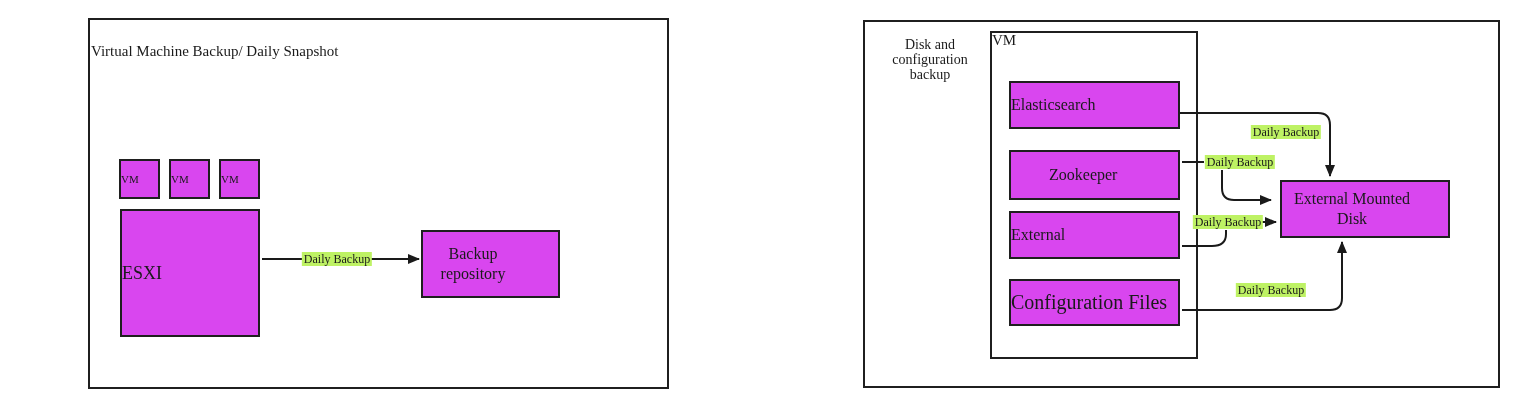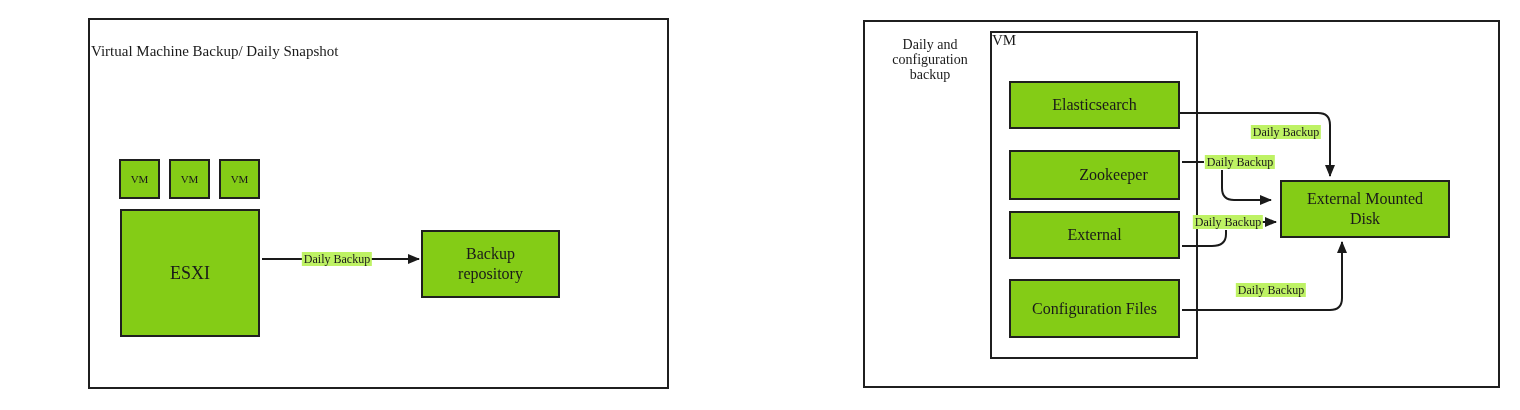--- a/index.html
+++ b/index.html
@@ -2,22 +2,22 @@
 <html><head>
 <meta charset="utf-8">
 <style>
   html,body{margin:0;padding:0;background:#ffffff;}
   .canvas{
     position:relative;width:1520px;height:410px;background:#ffffff;overflow:hidden;
     font-family:Liberation Serif, serif;color:#1a1a1a;
   }
   .panel{position:absolute;border:2px solid #1f1f1f;background:#ffffff;box-sizing:border-box;}
   .node{
-    position:absolute;border:2px solid #1f1f1f;background:#84cc16;box-sizing:border-box;
-    display:flex;align-items:center;justify-content:center;text-align:center;
+    position:absolute;border:2px solid #1f1f1f;background:#d946ef;box-sizing:border-box;
+    display:flex;align-items:center;justify-content:flex-start;text-align:center;
   }
   .node span{display:block;}
   .txt{position:absolute;white-space:pre;}
   .caption{white-space:normal;text-align:center;}
   .conn-label{
     position:absolute;transform:translate(-50%,-50%);background:#bef264;
     font-size:12px;line-height:14px;padding:0 2px;white-space:nowrap;z-index:30;
   }
   svg.overlay{position:absolute;left:0;top:0;z-index:20;pointer-events:none;}
   .z10{z-index:10;}
@@ -44,35 +44,35 @@
   <div class="node z10" style="left:120px;top:209px;width:140px;height:128px;font-size:18px;">
     <span>ESXI</span>
   </div>
 
   <div class="node z10" style="left:421px;top:230px;width:139px;height:68px;font-size:16px;line-height:20px;">
     <span style="width:100px;">Backup repository</span>
   </div>
 
   <div class="panel z10" style="left:863px;top:20px;width:637px;height:368px;"></div>
 
-  <div class="txt caption z10" style="left:874px;top:37px;width:112px;font-size:14px;line-height:15px;">Daily and configuration backup</div>
+  <div class="txt caption z10" style="left:874px;top:37px;width:112px;font-size:14px;line-height:15px;">Disk and configuration backup</div>
 
   <div class="panel z10" style="left:990px;top:31px;width:208px;height:328px;"></div>
   <div class="txt z10" style="left:992px;top:32px;font-size:15px;line-height:16px;">VM</div>
 
   <div class="node z10" style="left:1009px;top:81px;width:171px;height:48px;font-size:16px;">
     <span>Elasticsearch</span>
   </div>
   <div class="node z10" style="left:1009px;top:150px;width:171px;height:50px;font-size:16px;padding-left:38px;">
     <span>Zookeeper</span>
   </div>
   <div class="node z10" style="left:1009px;top:211px;width:171px;height:48px;font-size:16px;">
     <span>External</span>
   </div>
-  <div class="node z10" style="left:1009px;top:279px;width:171px;height:59px;font-size:16px;">
+  <div class="node z10" style="left:1009px;top:279px;width:171px;height:47px;font-size:20px;">
     <span>Configuration Files</span>
   </div>
 
   <div class="node z10" style="left:1280px;top:180px;width:170px;height:58px;font-size:16px;line-height:20px;">
     <span style="width:140px;">External Mounted Disk</span>
   </div>
 
   <svg class="overlay" width="1520" height="410" viewBox="0 0 1520 410">
     <defs>
       <marker id="arrow" markerUnits="userSpaceOnUse" markerWidth="14" markerHeight="12" refX="11" refY="5" orient="auto">

